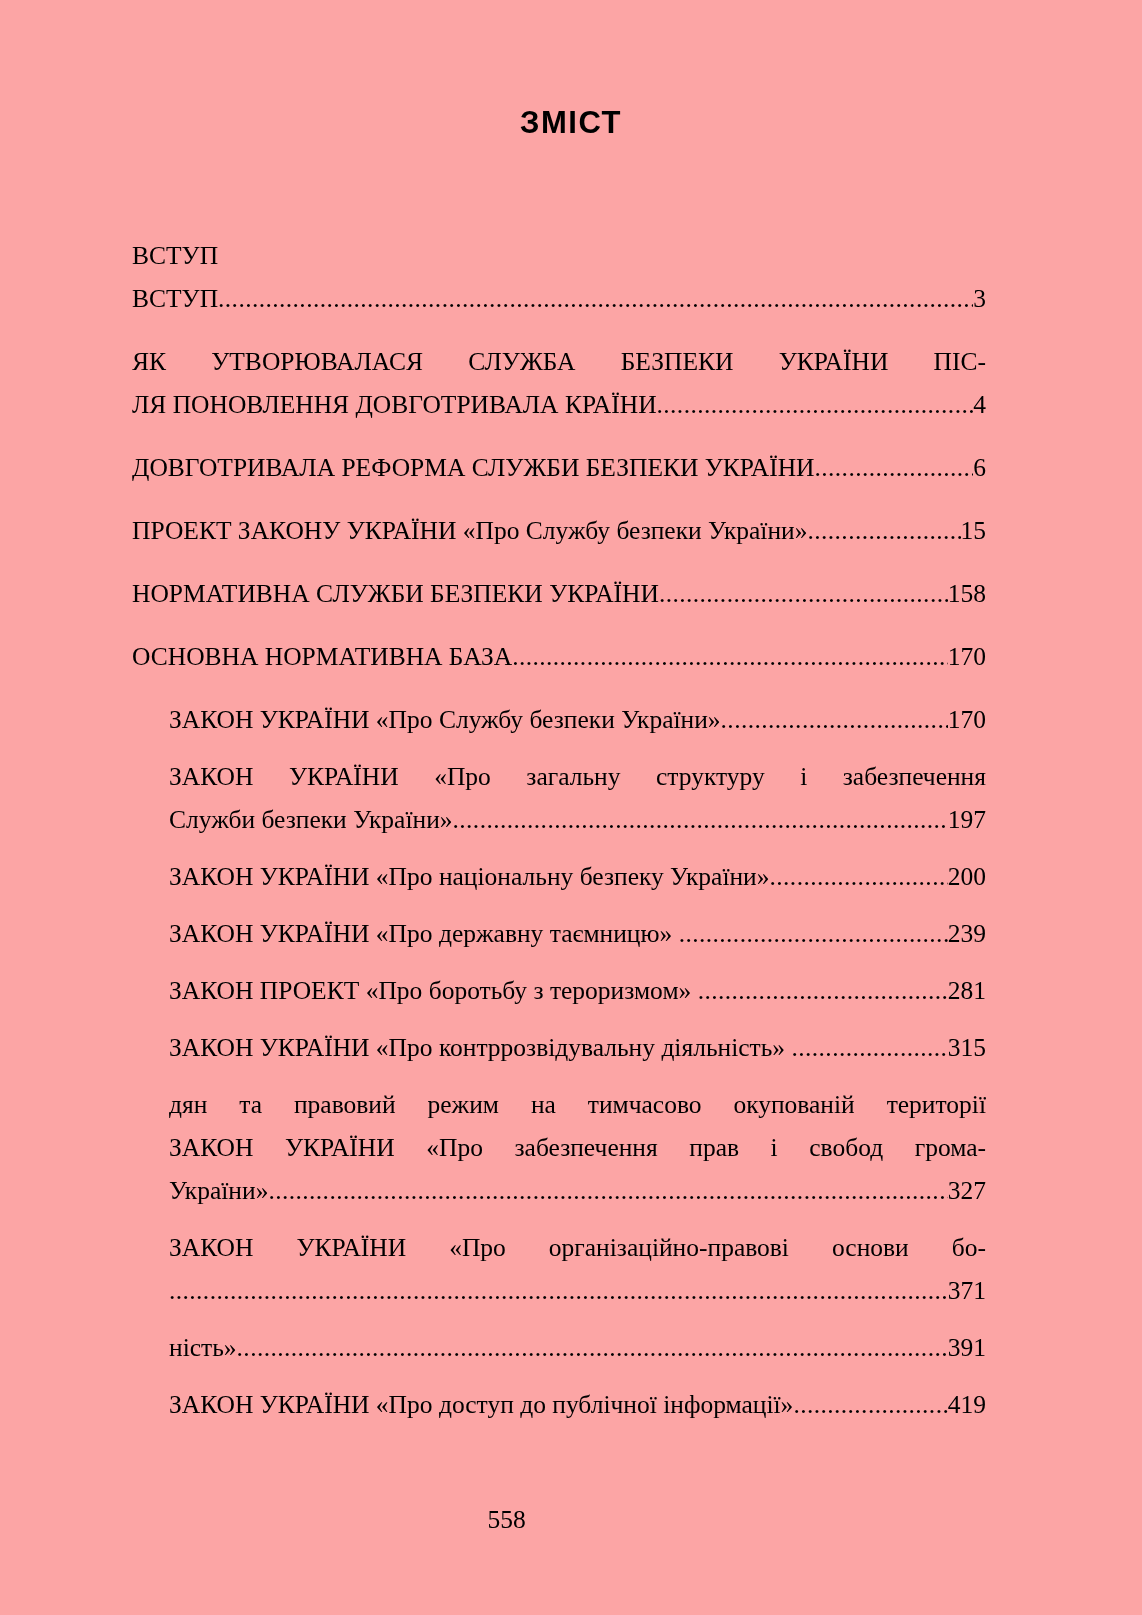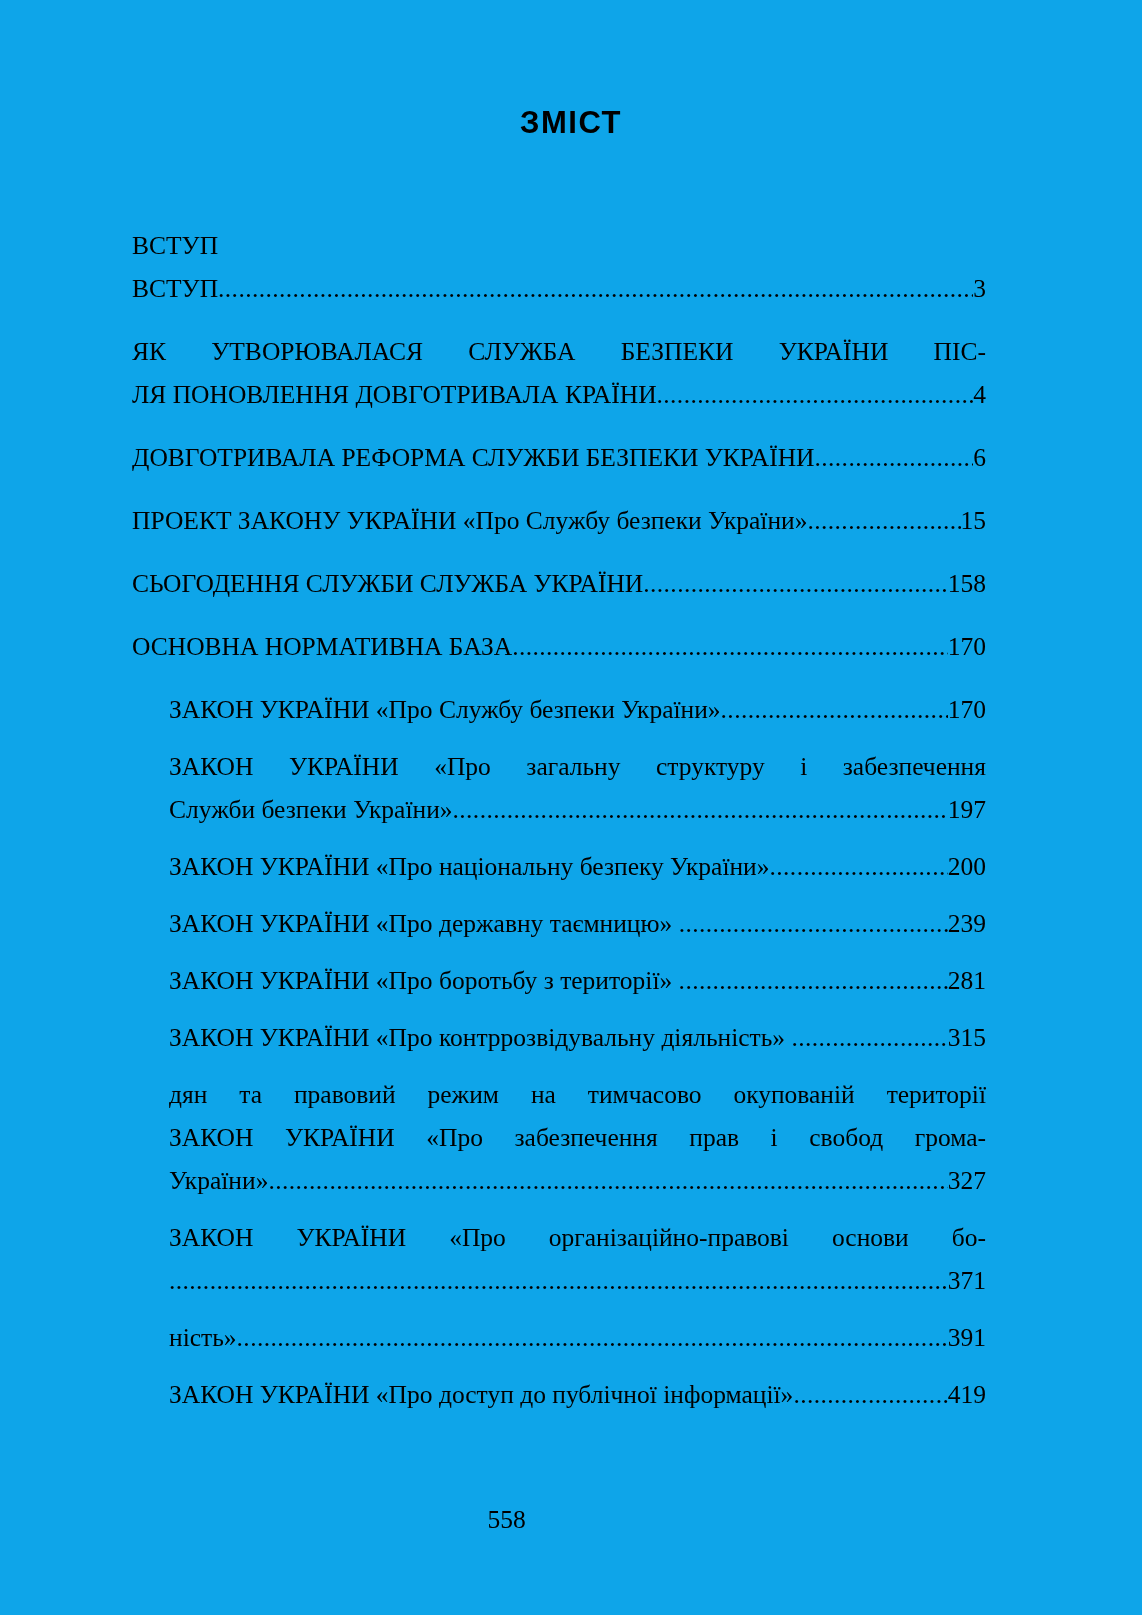--- a/index.html
+++ b/index.html
@@ -12,39 +12,39 @@
     height: 1615px;
     position: relative;
     font-family: "Liberation Serif", "DejaVu Serif", serif;
     color: #000000;
     overflow: hidden;
   }
 
   .page {
     position: absolute;
     inset: 0;
-    background: #0ea5e9;
+    background: #fca5a5;
   }
 
   .toc-title {
     position: absolute;
     top: 104px;
     left: 0;
     width: 1142px;
     text-align: center;
     font-family: "Liberation Sans", "DejaVu Sans", sans-serif;
     font-size: 31px;
     font-weight: 700;
     letter-spacing: 1.5px;
     line-height: 38px;
   }
 
   .toc-list {
     position: absolute;
-    top: 224px;
+    top: 234px;
     left: 132px;
     width: 854px;
   }
 
   .toc-entry {
     position: relative;
     margin-bottom: 20px;
     font-size: 25.5px;
     line-height: 43px;
   }
@@ -128,21 +128,21 @@
       </div>
       <div class="toc-entry">
         <div class="num-row">
           <span class="rowtext">ПРОЕКТ ЗАКОНУ УКРАЇНИ «Про Службу безпеки України»</span>
           <span class="dots">............................................................................................................................................................................................................................</span>
           <span class="pageno">15</span>
         </div>
       </div>
       <div class="toc-entry">
         <div class="num-row">
-          <span class="rowtext">СЬОГОДЕННЯ СЛУЖБИ СЛУЖБА УКРАЇНИ</span>
+          <span class="rowtext">НОРМАТИВНА СЛУЖБИ БЕЗПЕКИ УКРАЇНИ</span>
           <span class="dots">............................................................................................................................................................................................................................</span>
           <span class="pageno">158</span>
         </div>
       </div>
       <div class="toc-entry">
         <div class="num-row">
           <span class="rowtext">ОСНОВНА НОРМАТИВНА БАЗА</span>
           <span class="dots">............................................................................................................................................................................................................................</span>
           <span class="pageno">170</span>
         </div>
@@ -171,21 +171,21 @@
       </div>
       <div class="toc-entry level-2">
         <div class="num-row">
           <span class="rowtext">ЗАКОН УКРАЇНИ «Про державну таємницю» </span>
           <span class="dots">............................................................................................................................................................................................................................</span>
           <span class="pageno">239</span>
         </div>
       </div>
       <div class="toc-entry level-2">
         <div class="num-row">
-          <span class="rowtext">ЗАКОН УКРАЇНИ «Про боротьбу з території» </span>
+          <span class="rowtext">ЗАКОН ПРОЕКТ «Про боротьбу з тероризмом» </span>
           <span class="dots">............................................................................................................................................................................................................................</span>
           <span class="pageno">281</span>
         </div>
       </div>
       <div class="toc-entry level-2">
         <div class="num-row">
           <span class="rowtext">ЗАКОН УКРАЇНИ «Про контррозвідувальну діяльність» </span>
           <span class="dots">............................................................................................................................................................................................................................</span>
           <span class="pageno">315</span>
         </div>

